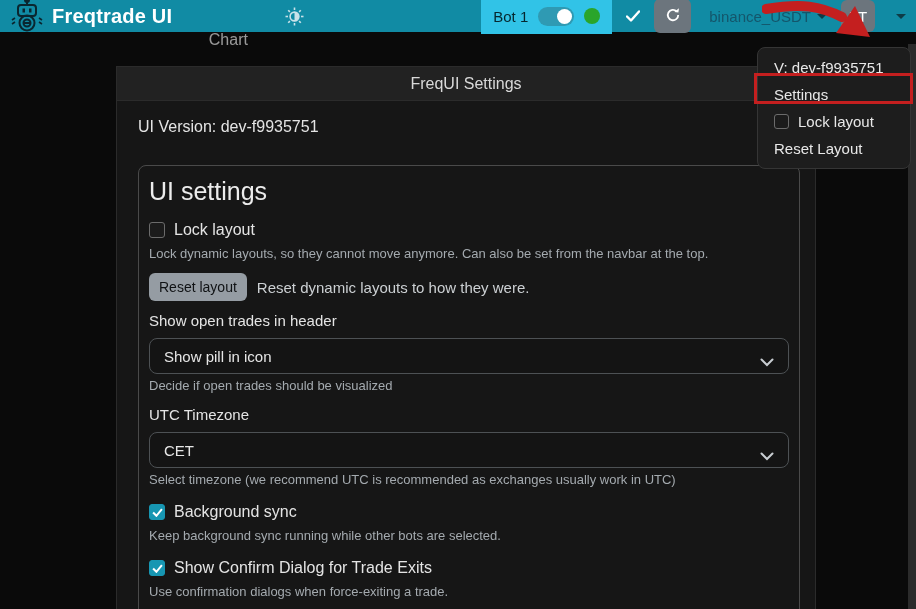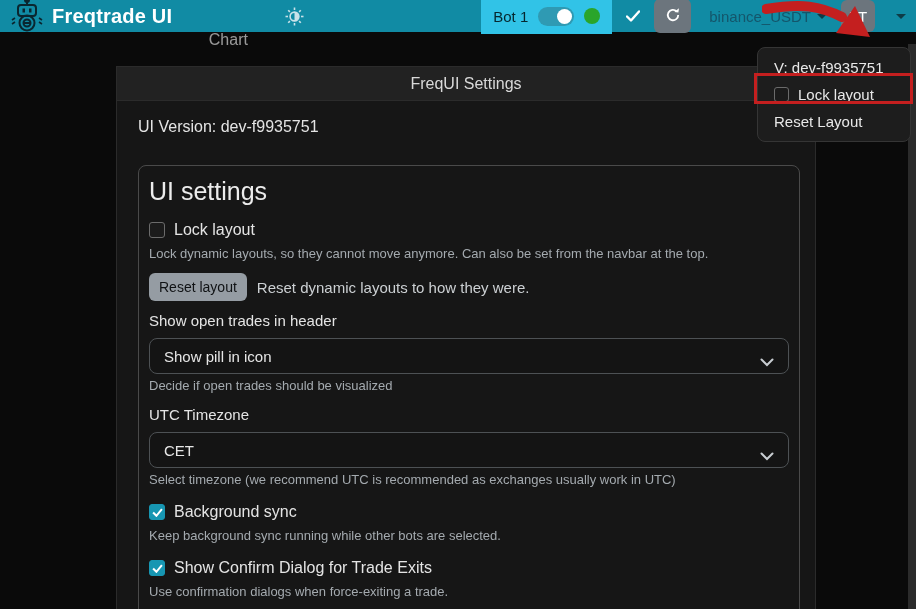--- a/index.html
+++ b/index.html
@@ -183,20 +183,21 @@
     </span>
     <span class="user-badge">
       <span>FT</span>
     </span>
     <span class="caret-down user-caret"></span>
   </div>
 </div>
 
 <div class="dropdown">
   <div class="dropdown-item">V: dev-f9935751</div>
+  <div class="dropdown-item">Settings</div>
   <div class="dropdown-item">
     <span class="checkbox" style="width:15px;height:15px;">
       
     </span>
     <span>Lock layout</span>
   </div>
   <div class="dropdown-item">Reset Layout</div>
 </div>
 
 <div class="anno-box"></div>

